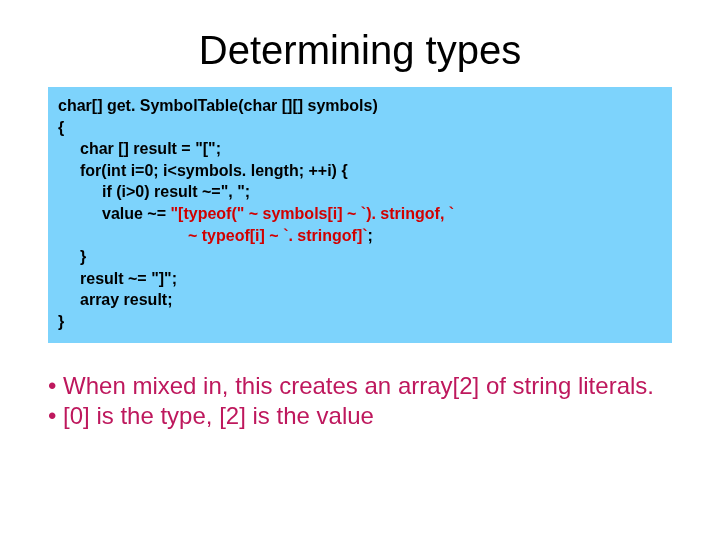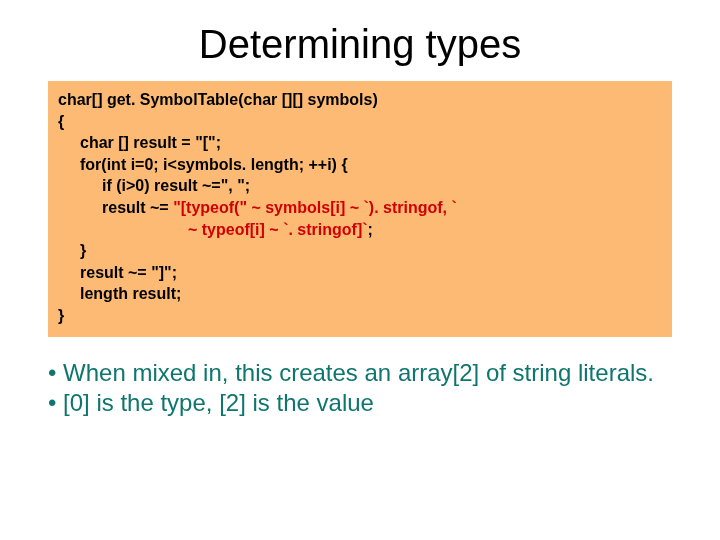--- a/index.html
+++ b/index.html
@@ -9,68 +9,68 @@
     height: 540px;
     background: #fff;
     font-family: Arial, Helvetica, sans-serif;
     position: relative;
   }
   .slide {
     width: 720px;
     height: 379px;
     position: relative;
     box-sizing: border-box;
-    padding: 18px 48px 0 48px;
+    padding: 24px 48px 0 48px;
   }
   .title {
     font-size: 40px;
     font-weight: 400;
     text-align: center;
     margin: 4px 0 14px 0;
     color: #000;
   }
   .codebox {
-    background: #fdba74;
+    background: #7dd3fc;
     padding: 8px 10px 10px 10px;
     font-family: Arial, Helvetica, sans-serif;
     font-size: 16px;
     font-weight: 700;
     line-height: 1.35;
     color: #000;
   }
   .codebox .l { white-space: pre; }
   .i1 { padding-left: 22px; display:block; }
   .i2 { padding-left: 44px; display:block; }
   .i4 { padding-left: 130px; display:block; }
   .red { color: #d10000; }
   .bullets {
-    margin-top: 21px;
+    margin-top: 28px;
     font-size: 24px;
-    color: #0f766e;
+    color: #be185d;
     line-height: 1.25;
   }
 </style>
 </head>
 <body>
 
 <div class="slide">
 
   <div class="title">Determining types</div>
 
   <div class="codebox">
     <span class="l">char[] get. SymbolTable(char [][] symbols)</span><br>
     <span class="l">{</span><br>
     <span class="l i1">char [] result = "[";</span>
     <span class="l i1">for(int i=0; i&lt;symbols. length; ++i) {</span>
     <span class="l i2">if (i&gt;0) result ~=", ";</span>
-    <span class="l i2"><span>result ~= </span><span class="red">"[typeof(" ~ symbols[i] ~ `). stringof, `</span></span>
+    <span class="l i2"><span>value ~= </span><span class="red">"[typeof(" ~ symbols[i] ~ `). stringof, `</span></span>
     <span class="l i4"><span class="red">~ typeof[i] ~ `. stringof]`</span><span>;</span></span>
     <span class="l i1">}</span>
     <span class="l i1">result ~= "]";</span>
-    <span class="l i1">length result;</span>
+    <span class="l i1">array result;</span>
     <span class="l">}</span>
   </div>
 
   <div class="bullets">
     <div>• When mixed in, this creates an array[2] of string literals.</div>
     <div>• [0] is the type, [2] is the value</div>
   </div>
 
 </div>
 

